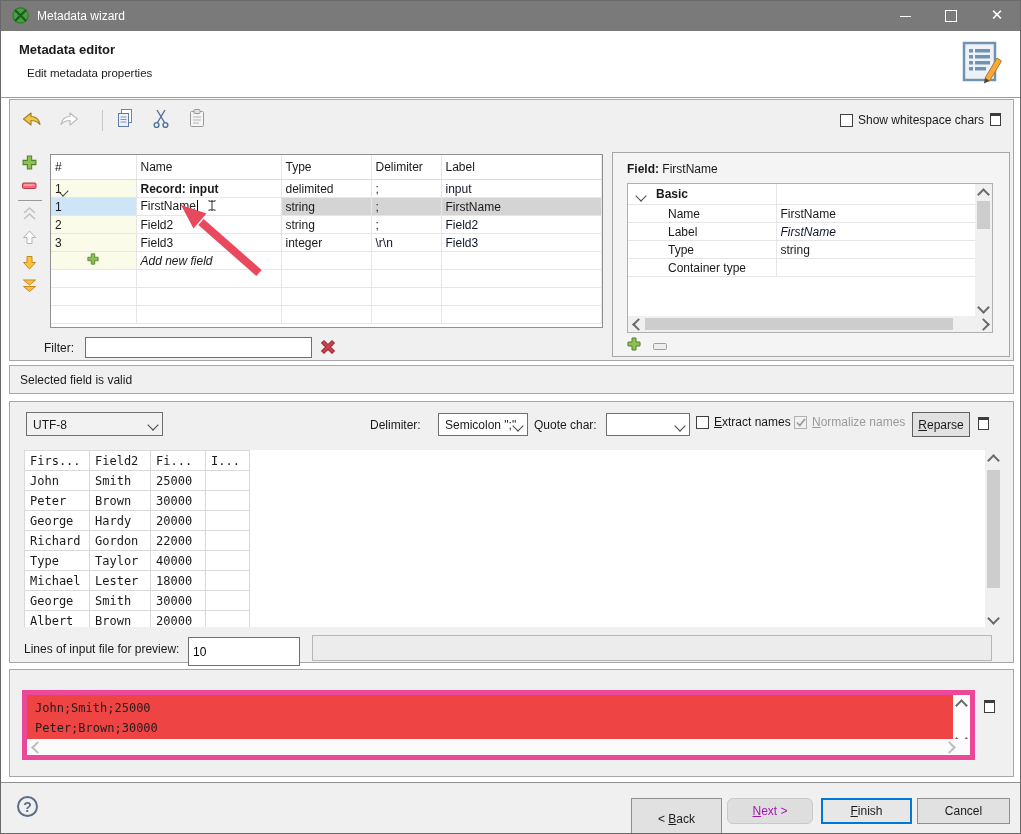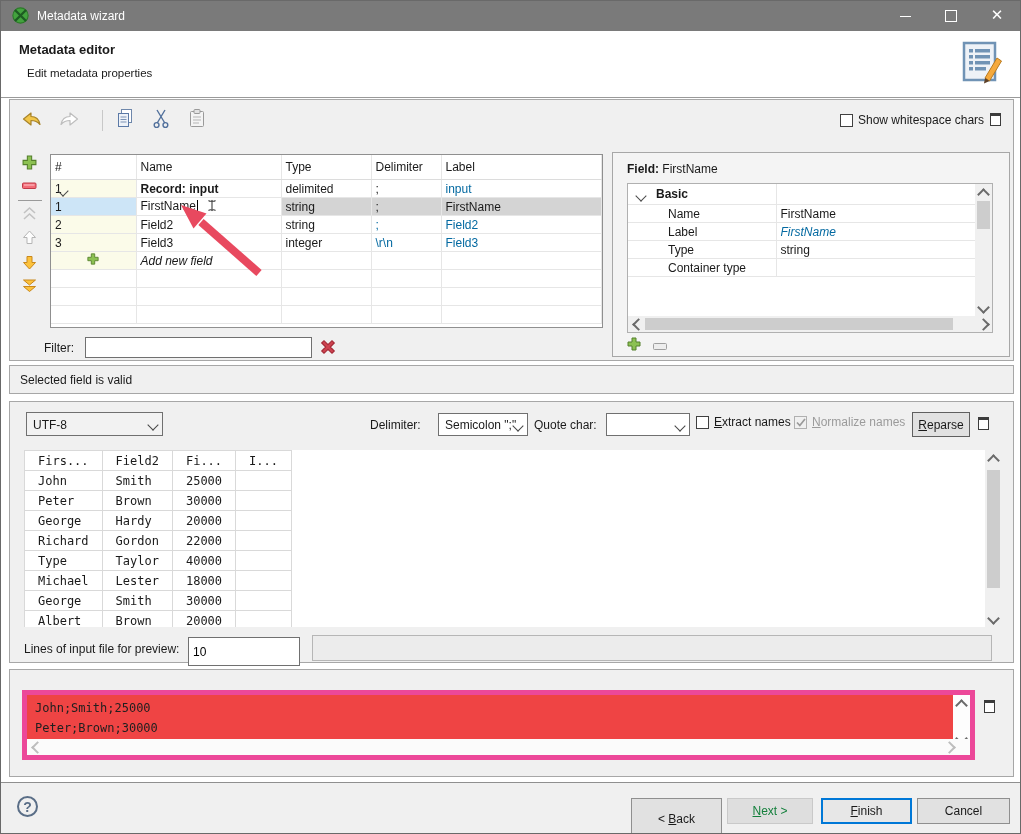--- a/index.html
+++ b/index.html
@@ -12,35 +12,35 @@
   .tb-min i{display:block;margin:15px auto 0;width:11px;height:1px;background:#fff;}
   .tb-max i{display:block;margin:9px auto 0;width:10px;height:10px;border:1px solid #fff;}
   .tb-close{font-size:15px;line-height:28px;color:#fff;font-family:"DejaVu Sans",sans-serif;}
   
   .header{position:absolute;left:0;top:30px;width:100%;height:66px;background:#ffffff;border-bottom:1px solid #9a9a9a;}
   .header .h-title{position:absolute;left:18px;top:11px;font-size:13px;font-weight:bold;}
   .header .h-sub{position:absolute;left:26px;top:36px;font-size:11.5px;}
   
   .group{position:absolute;background:#f0f0f0;border:1px solid #a7a7a7;box-sizing:border-box;}
   .lbl{position:absolute;white-space:nowrap;}
-  .muted{color:#0369a1;}
+  .muted{color:#0f172a;}
   .sep-v{position:absolute;width:1px;background:#c8c8c8;}
   .iconbtn{position:absolute;width:24px;height:22px;display:flex;align-items:center;justify-content:center;}
   
   .cb{position:absolute;width:13px;height:13px;background:#fff;border:1px solid #404040;box-sizing:border-box;}
   .cb.dis{border-color:#b0b0b0;background:#f0f0f0;}
   
   .combo{position:absolute;background:#fff;border:1px solid #707070;box-sizing:border-box;}
   .combo .cv{position:absolute;left:6px;top:4px;white-space:nowrap;}
   .combo .arr{position:absolute;right:5px;top:8px;width:7px;height:7px;border-left:1.5px solid #464646;border-top:1.5px solid #464646;transform:rotate(225deg);}
   .tinput{position:absolute;border:1px solid #707070;background:#fff;box-sizing:border-box;font-family:"Liberation Sans",sans-serif;font-size:12px;padding:2px 4px;outline:none;}
   
   .btn{position:absolute;background:#e1e1e1;border:1px solid #8f8f8f;box-sizing:border-box;text-align:center;font-size:12px;font-family:"Liberation Sans",sans-serif;display:flex;align-items:center;justify-content:center;}
   .btn.default{border:2px solid #0078d7;background:#e7e7e7;}
-  .btn.disabled{background:#dedede;border-color:#c9c9c9;color:#15803d;}
+  .btn.disabled{background:#dedede;border-color:#c9c9c9;color:#a21caf;border-radius:6px;}
   .key{text-decoration:underline;}
   
   .ftable-wrap{position:absolute;background:#fff;border:1px solid #8f8f8f;overflow:hidden;box-sizing:border-box;}
   table.grid{border-collapse:collapse;table-layout:fixed;width:100%;}
   table.grid td,table.grid th{border:1px solid #e6e6e6;border-top:none;border-left:none;padding:0 4px;font-weight:normal;text-align:left;font-size:12px;overflow:hidden;white-space:nowrap;height:17px;}
   table.grid tr.hdr th{height:24px;vertical-align:middle;border-bottom:1px solid #dcdcdc;}
   .numcell{text-align:right;padding-right:26px !important;background:#fbfbe9;}
   .selnum{background:#cde5f7 !important;}
   .selcell{background:#d4d4d4;}
   .chev-s{display:inline-block;width:7px;height:7px;border-left:1.5px solid #4a4a4a;border-top:1.5px solid #4a4a4a;transform:rotate(225deg);margin-right:8px;margin-bottom:2px;}
@@ -51,21 +51,21 @@
   .chv{width:7px;height:7px;border-left:2px solid #6a6a6a;border-top:2px solid #6a6a6a;}
   .chv.up{transform:rotate(45deg);margin-top:3px;}
   .chv.down{transform:rotate(225deg);margin-top:-1px;}
   .chv.left{transform:rotate(-45deg);margin-left:3px;}
   .chv.right{transform:rotate(135deg);margin-left:-1px;}
   .chv.lite{border-color:#bdbdbd;}
   .sb-arrow{position:absolute;display:flex;align-items:center;justify-content:center;width:17px;height:17px;}
   
   .mono{font-family:"DejaVu Sans Mono",monospace;font-size:12px;color:#1f1f1f;}
   table.pgrid{border-collapse:collapse;table-layout:fixed;}
-  table.pgrid td,table.pgrid th{border:1px solid #d9d9d9;padding:0 13px;height:19px;font-weight:normal;text-align:left;white-space:nowrap;overflow:hidden;font-family:"DejaVu Sans Mono",monospace;font-size:12px;}
+  table.pgrid td,table.pgrid th{border:1px solid #d9d9d9;padding:0 5px;height:19px;font-weight:normal;text-align:left;white-space:nowrap;overflow:hidden;font-family:"DejaVu Sans Mono",monospace;font-size:12px;}
   
   .panelico{position:absolute;width:11px;height:13px;border:1px solid #3c3c3c;border-top:3px solid #3c3c3c;background:#fff;box-sizing:border-box;}
   .helpico{position:absolute;width:21px;height:21px;border:2px solid #5a6e87;border-radius:50%;color:#5a6e87;font-weight:bold;font-size:14px;text-align:center;line-height:19px;box-sizing:border-box;}
 </style>
 </head>
 <body>
 
 <div class="window">
 
   <div class="titlebar">

